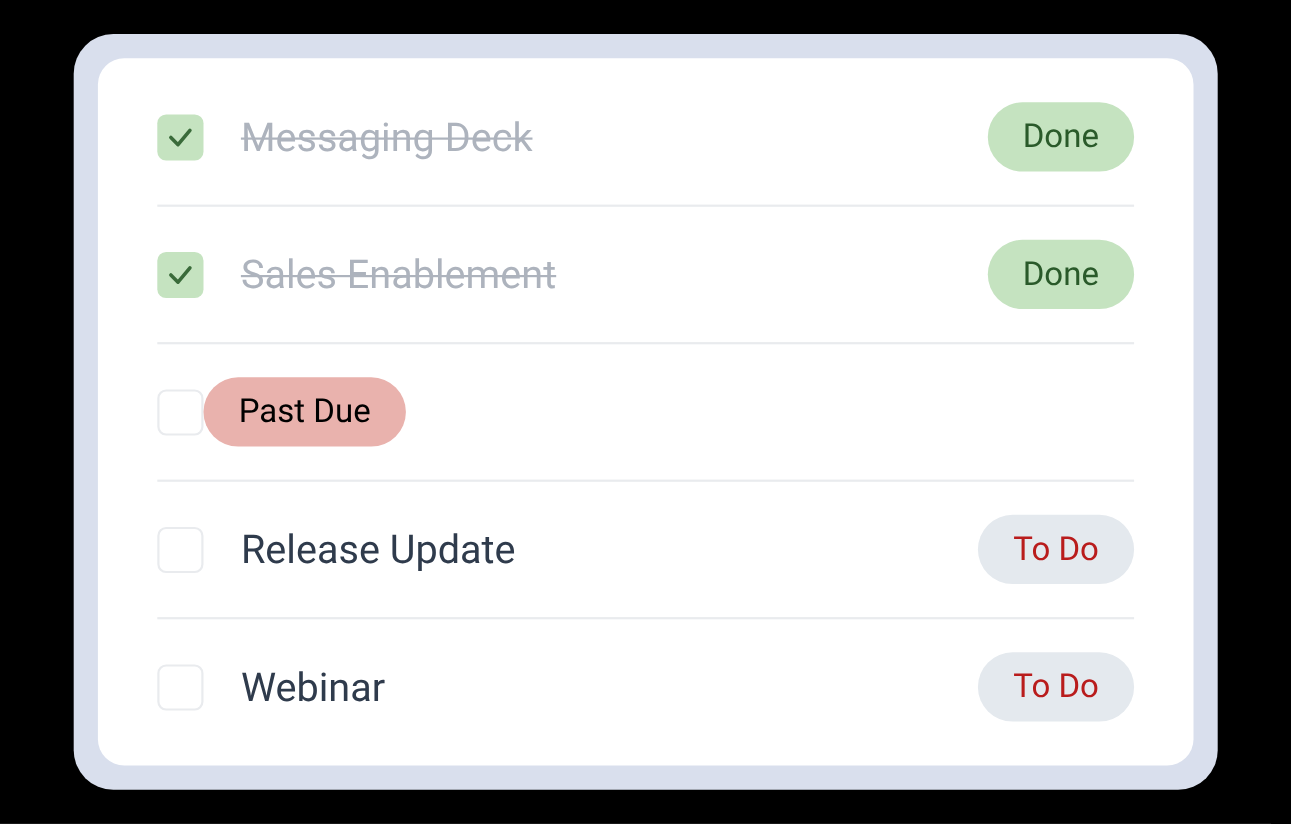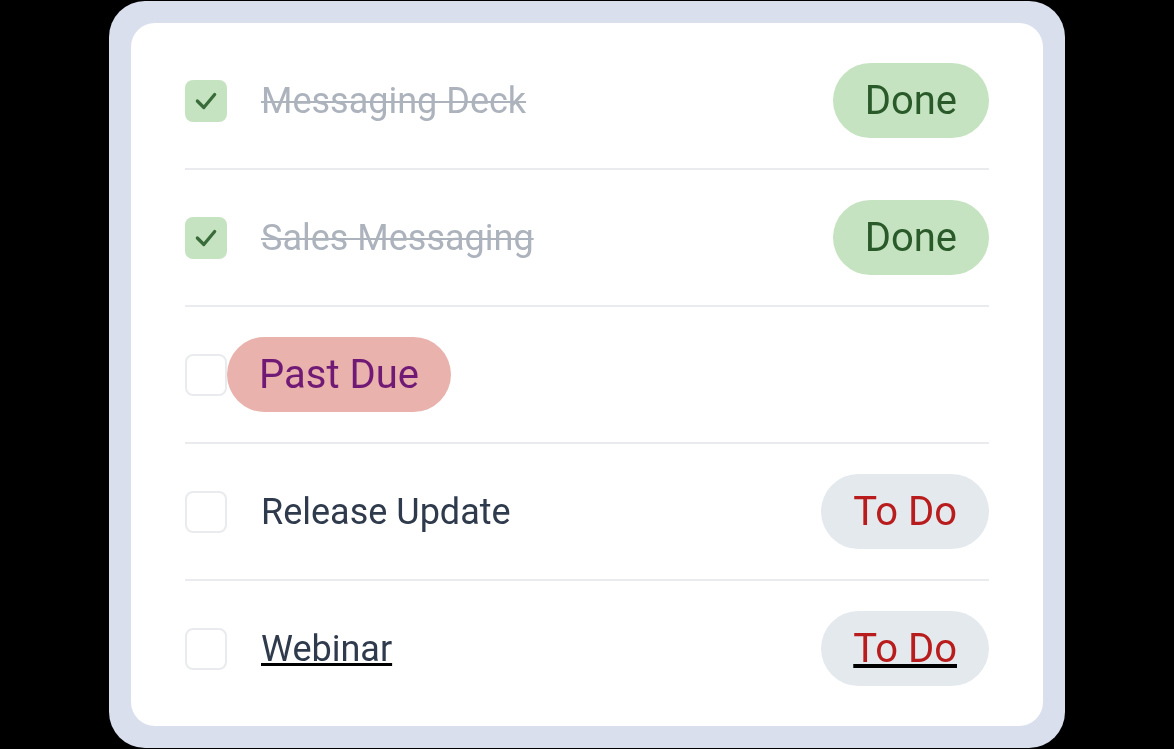--- a/index.html
+++ b/index.html
@@ -15,21 +15,21 @@
       font-family: -apple-system, BlinkMacSystemFont, "Segoe UI", Roboto, Helvetica, Arial, sans-serif;
       display: flex;
       align-items: center;
       justify-content: center;
     }
     
     .outer-wrap {
       background: #d9dfed;
       border-radius: 36px;
       padding: 22px;
-      width: 956px;
+      width: 1040px;
     }
     
     .card {
       background: #ffffff;
       border-radius: 24px;
       padding: 30px 54px 30px 54px;
     }
     
     .task-row {
       display: flex;
@@ -38,21 +38,20 @@
       border-bottom: 2px solid #e9ebee;
     }
     
     .task-row:first-child {
       padding-top: 10px;
     }
     
     .task-row:last-child {
       border-bottom: none;
       padding-bottom: 10px;
-      text-decoration: underline;
     }
     
     .checkbox {
       width: 42px;
       height: 42px;
       border-radius: 8px;
       display: flex;
       align-items: center;
       justify-content: center;
       flex-shrink: 0;
@@ -83,33 +82,33 @@
     
     .task-title.done {
       color: #adb3bd;
       text-decoration: line-through;
       text-decoration-thickness: 2px;
     }
     
     .badge {
       padding: 14px 32px;
       border-radius: 999px;
-      font-size: 40px;
+      font-size: 30px;
       font-weight: 400;
       white-space: nowrap;
     }
     
     .badge.done {
       background: #c5e3c0;
       color: #2a5a2a;
     }
     
     .badge.pastdue {
       background: #e9b2ad;
-      color: #701a75;
+      color: #000000;
     }
     
     .badge.todo {
       background: #e4e9ee;
       color: #b91c1c;
     }
   </style>
 </head>
 <body>
 
@@ -125,21 +124,21 @@
       <div class="task-title done">Messaging Deck</div>
       <div class="badge done">Done</div>
     </div>
 
     <div class="task-row">
       <div class="checkbox checked">
         <svg viewBox="0 0 24 24" fill="none" stroke="#3a6b3a" stroke-width="3" stroke-linecap="round" stroke-linejoin="round">
             <polyline points="4 12 10 18 20 6"></polyline>
           </svg>
       </div>
-      <div class="task-title done">Sales Messaging</div>
+      <div class="task-title done">Sales Enablement</div>
       <div class="badge done">Done</div>
     </div>
 
     <div class="task-row">
       <div class="checkbox unchecked"></div>
       <div class="badge pastdue">Past Due</div>
     </div>
 
     <div class="task-row">
       <div class="checkbox unchecked"></div>

